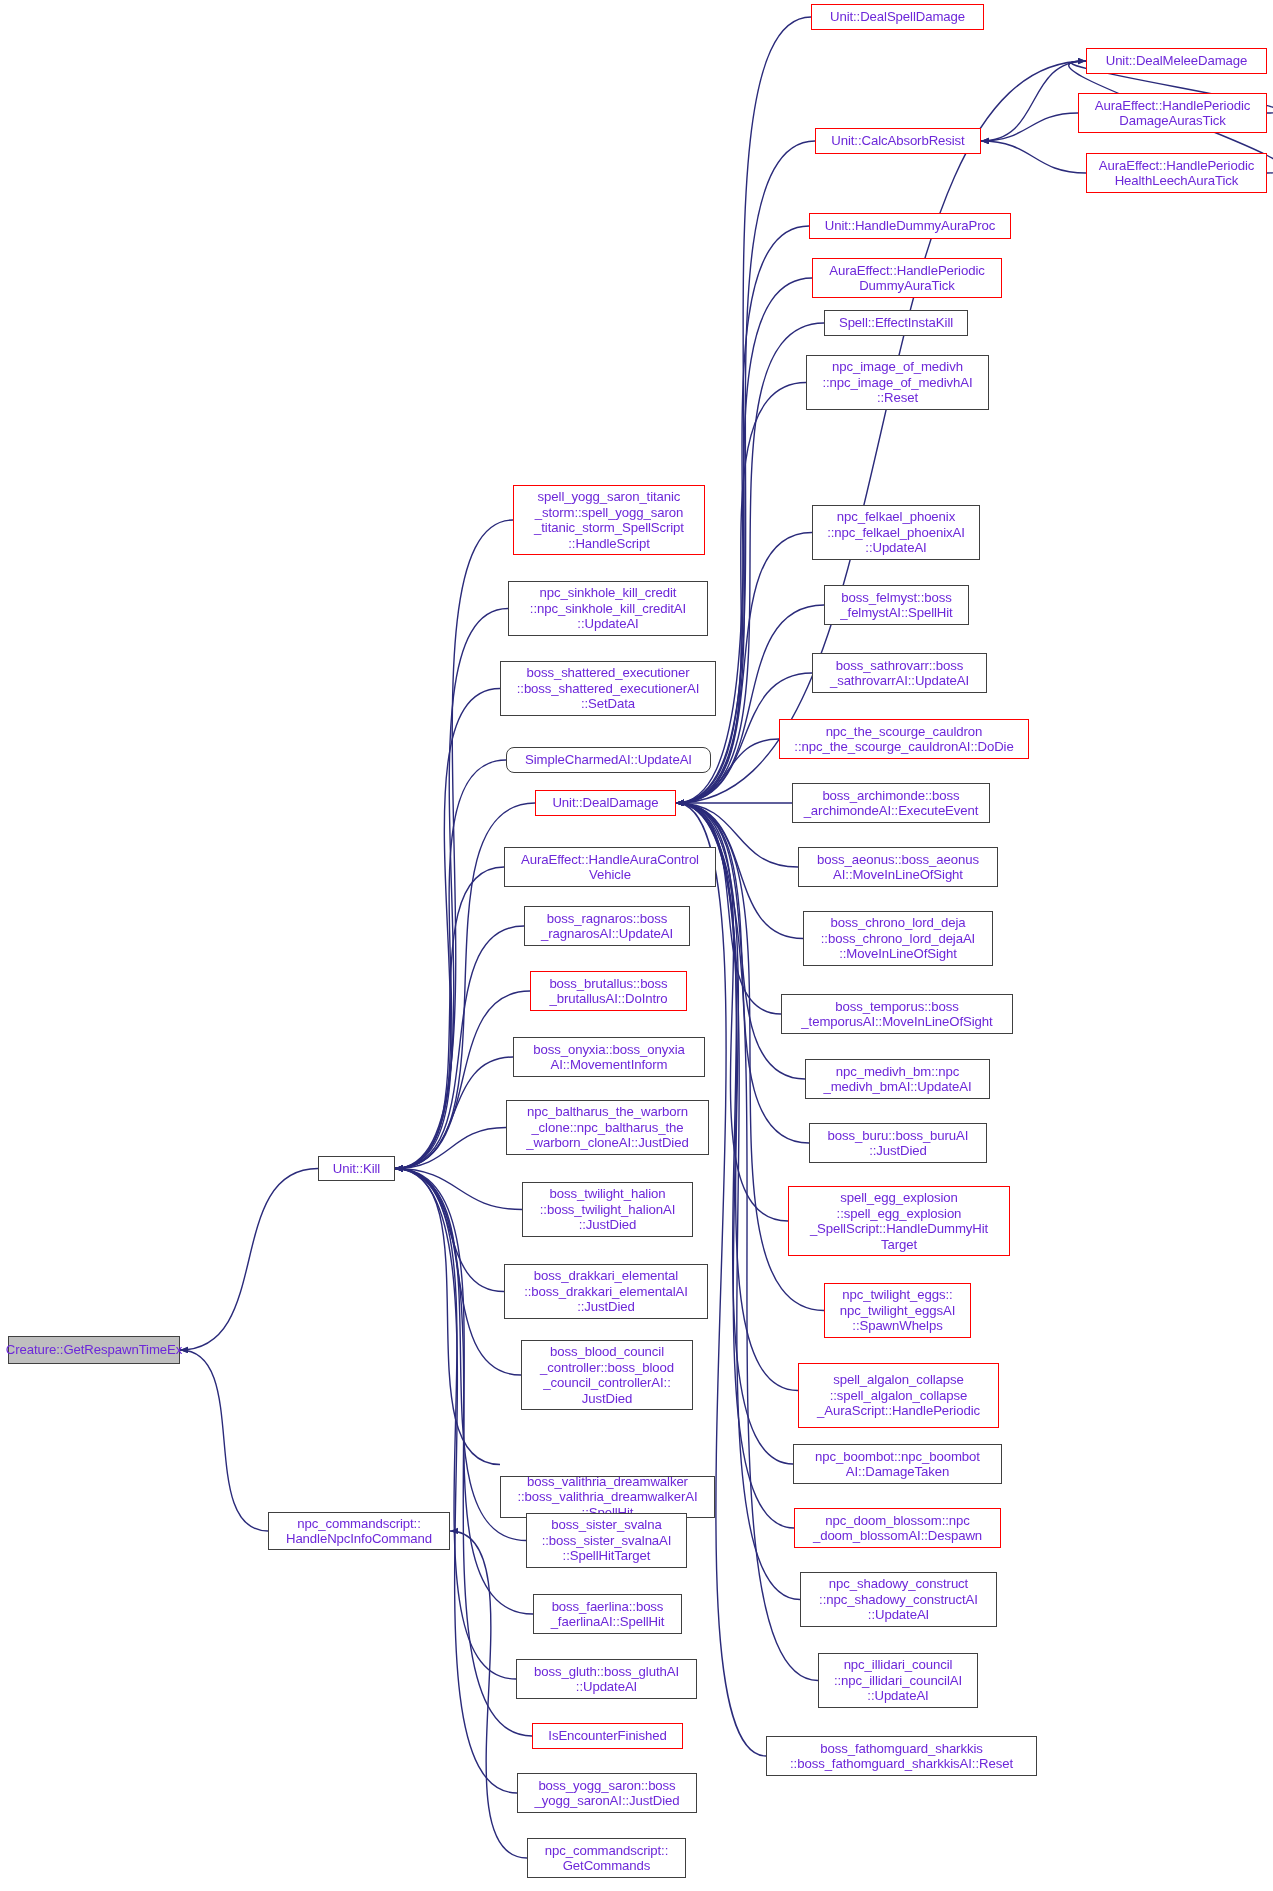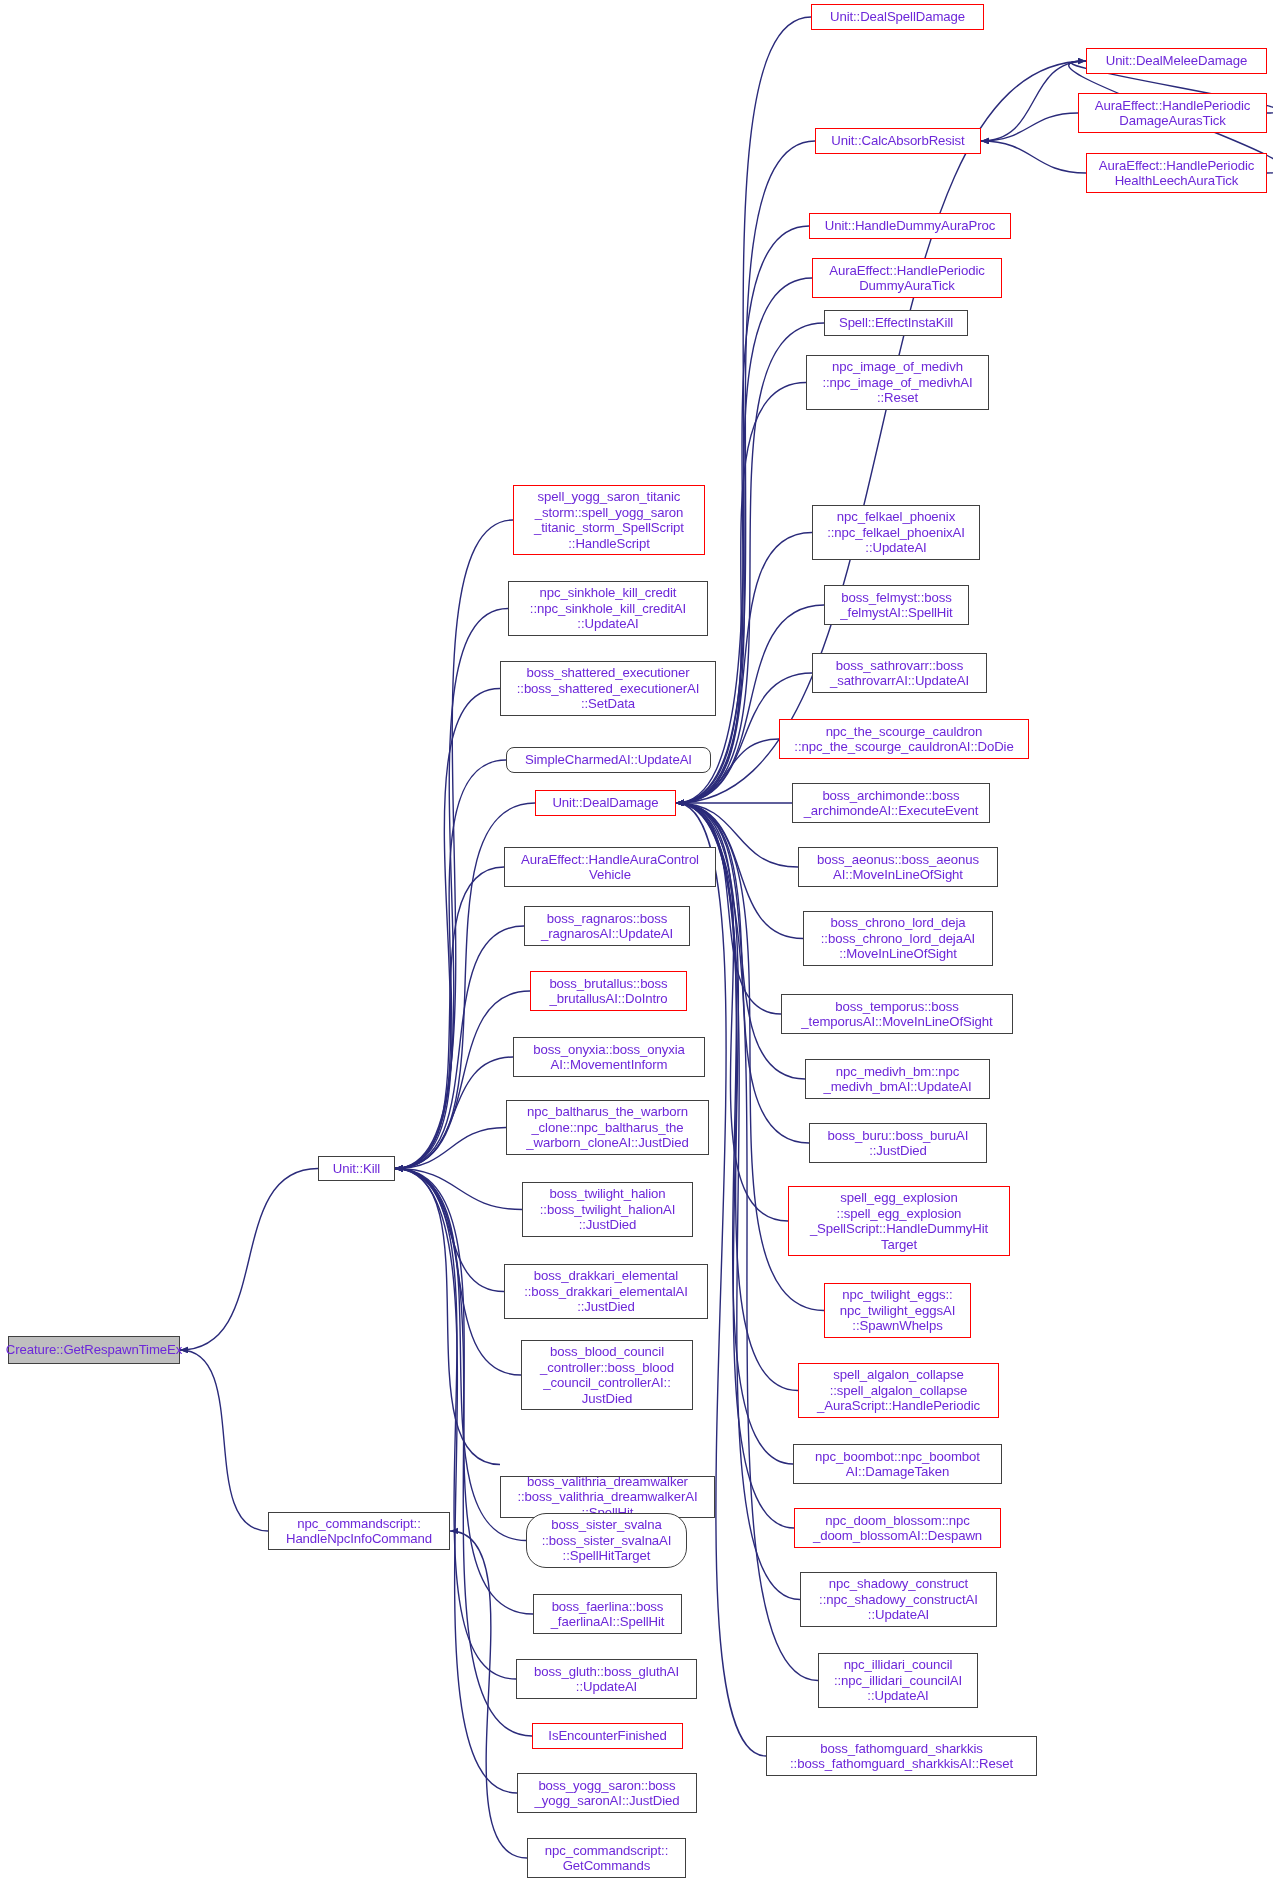--- a/index.html
+++ b/index.html
@@ -146,21 +146,21 @@
       <div class="node" style="left: 504px; top: 1264px; width: 204px; height: 55px;"><span>boss_drakkari_elemental
 ::boss_drakkari_elementalAI
 ::JustDied</span></div>
       <div class="node" style="left: 521px; top: 1340px; width: 172px; height: 70px;"><span>boss_blood_council
 _controller::boss_blood
 _council_controllerAI::
 JustDied</span></div>
       <div class="node" style="left: 500px; top: 1476px; width: 215px; height: 42px;"><span>boss_valithria_dreamwalker
 ::boss_valithria_dreamwalkerAI
 ::SpellHit</span></div>
-      <div class="node" style="left: 526px; top: 1513px; width: 161px; height: 55px; border-radius: 20px;"><span>boss_sister_svalna
+      <div class="node" style="left: 526px; top: 1513px; width: 161px; height: 55px;"><span>boss_sister_svalna
 ::boss_sister_svalnaAI
 ::SpellHitTarget</span></div>
       <div class="node" style="left: 533px; top: 1594px; width: 149px; height: 40px;"><span>boss_faerlina::boss
 _faerlinaAI::SpellHit</span></div>
       <div class="node" style="left: 516px; top: 1659px; width: 181px; height: 40px;"><span>boss_gluth::boss_gluthAI
 ::UpdateAI</span></div>
       <div class="node red" style="left: 532px; top: 1723px; width: 151px; height: 26px;"><span>IsEncounterFinished</span></div>
       <div class="node" style="left: 517px; top: 1773px; width: 180px; height: 40px;"><span>boss_yogg_saron::boss
 _yogg_saronAI::JustDied</span></div>
       <div class="node" style="left: 527px; top: 1838px; width: 159px; height: 40px;"><span>npc_commandscript::
@@ -201,21 +201,21 @@
 _medivh_bmAI::UpdateAI</span></div>
       <div class="node" style="left: 809px; top: 1123px; width: 178px; height: 40px;"><span>boss_buru::boss_buruAI
 ::JustDied</span></div>
       <div class="node red" style="left: 788px; top: 1186px; width: 222px; height: 70px;"><span>spell_egg_explosion
 ::spell_egg_explosion
 _SpellScript::HandleDummyHit
 Target</span></div>
       <div class="node red" style="left: 824px; top: 1283px; width: 147px; height: 55px;"><span>npc_twilight_eggs::
 npc_twilight_eggsAI
 ::SpawnWhelps</span></div>
-      <div class="node red" style="left: 798px; top: 1363px; width: 201px; height: 55px;"><span>spell_algalon_collapse
+      <div class="node red" style="left: 798px; top: 1363px; width: 201px; height: 65px;"><span>spell_algalon_collapse
 ::spell_algalon_collapse
 _AuraScript::HandlePeriodic</span></div>
       <div class="node" style="left: 793px; top: 1444px; width: 209px; height: 40px;"><span>npc_boombot::npc_boombot
 AI::DamageTaken</span></div>
       <div class="node red" style="left: 794px; top: 1508px; width: 207px; height: 40px;"><span>npc_doom_blossom::npc
 _doom_blossomAI::Despawn</span></div>
       <div class="node" style="left: 800px; top: 1572px; width: 197px; height: 55px;"><span>npc_shadowy_construct
 ::npc_shadowy_constructAI
 ::UpdateAI</span></div>
       <div class="node" style="left: 818px; top: 1653px; width: 160px; height: 55px;"><span>npc_illidari_council

